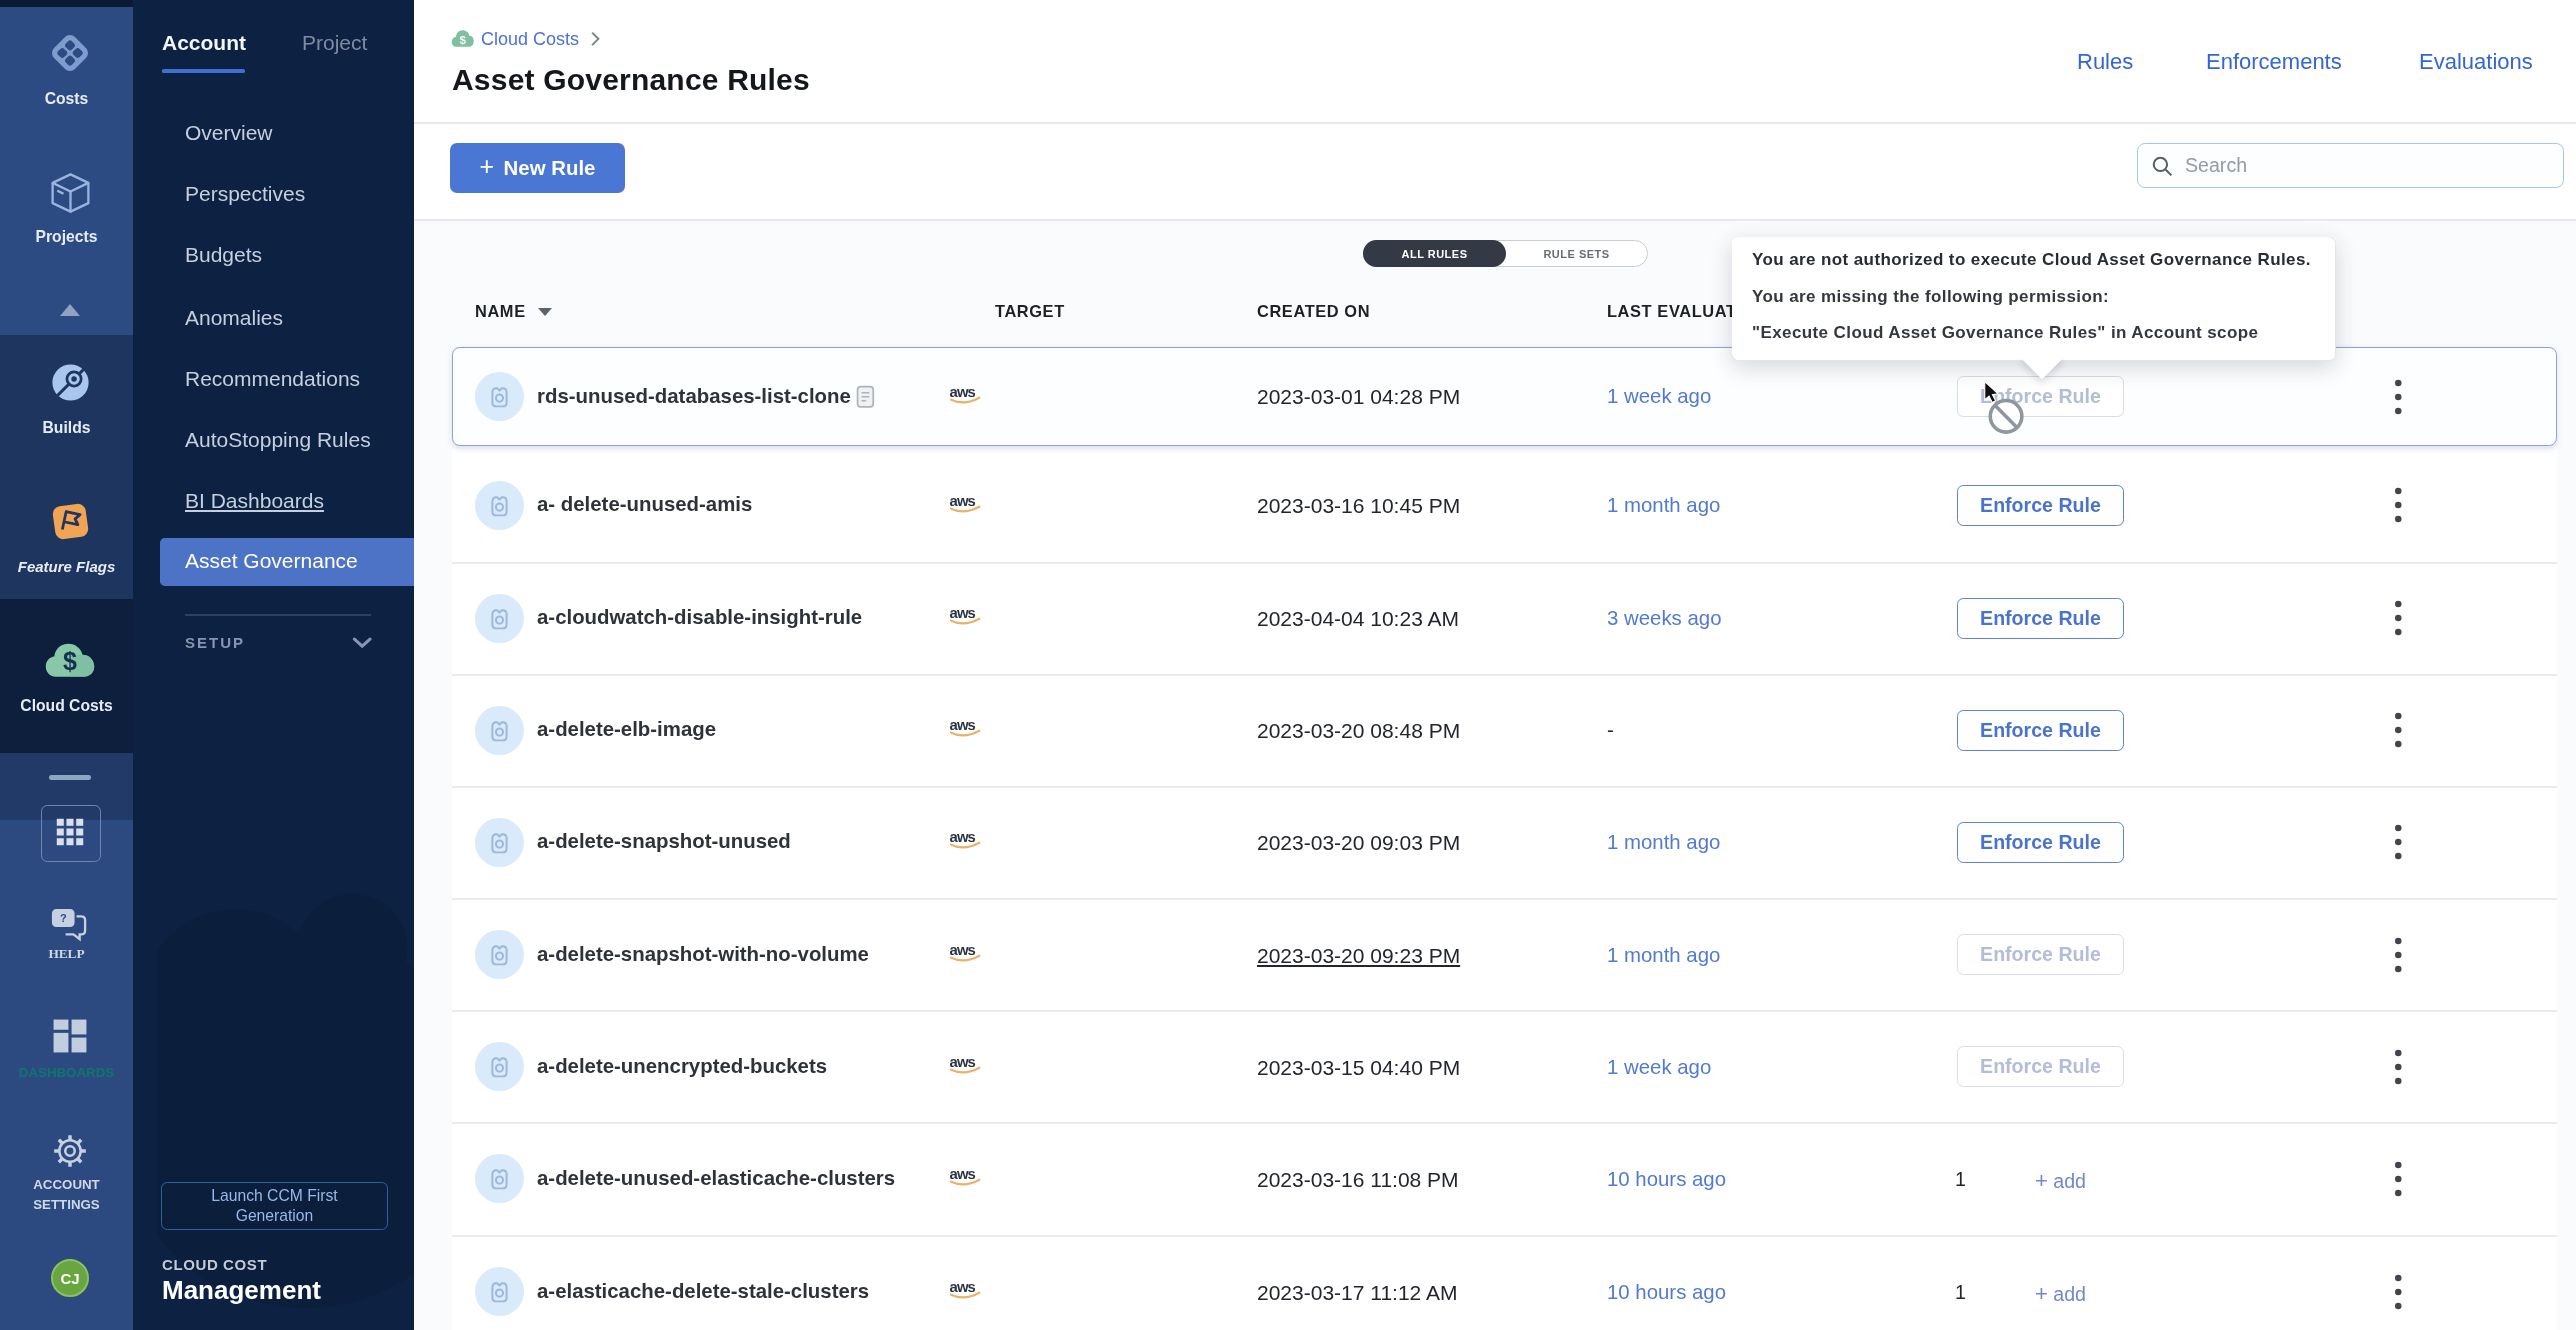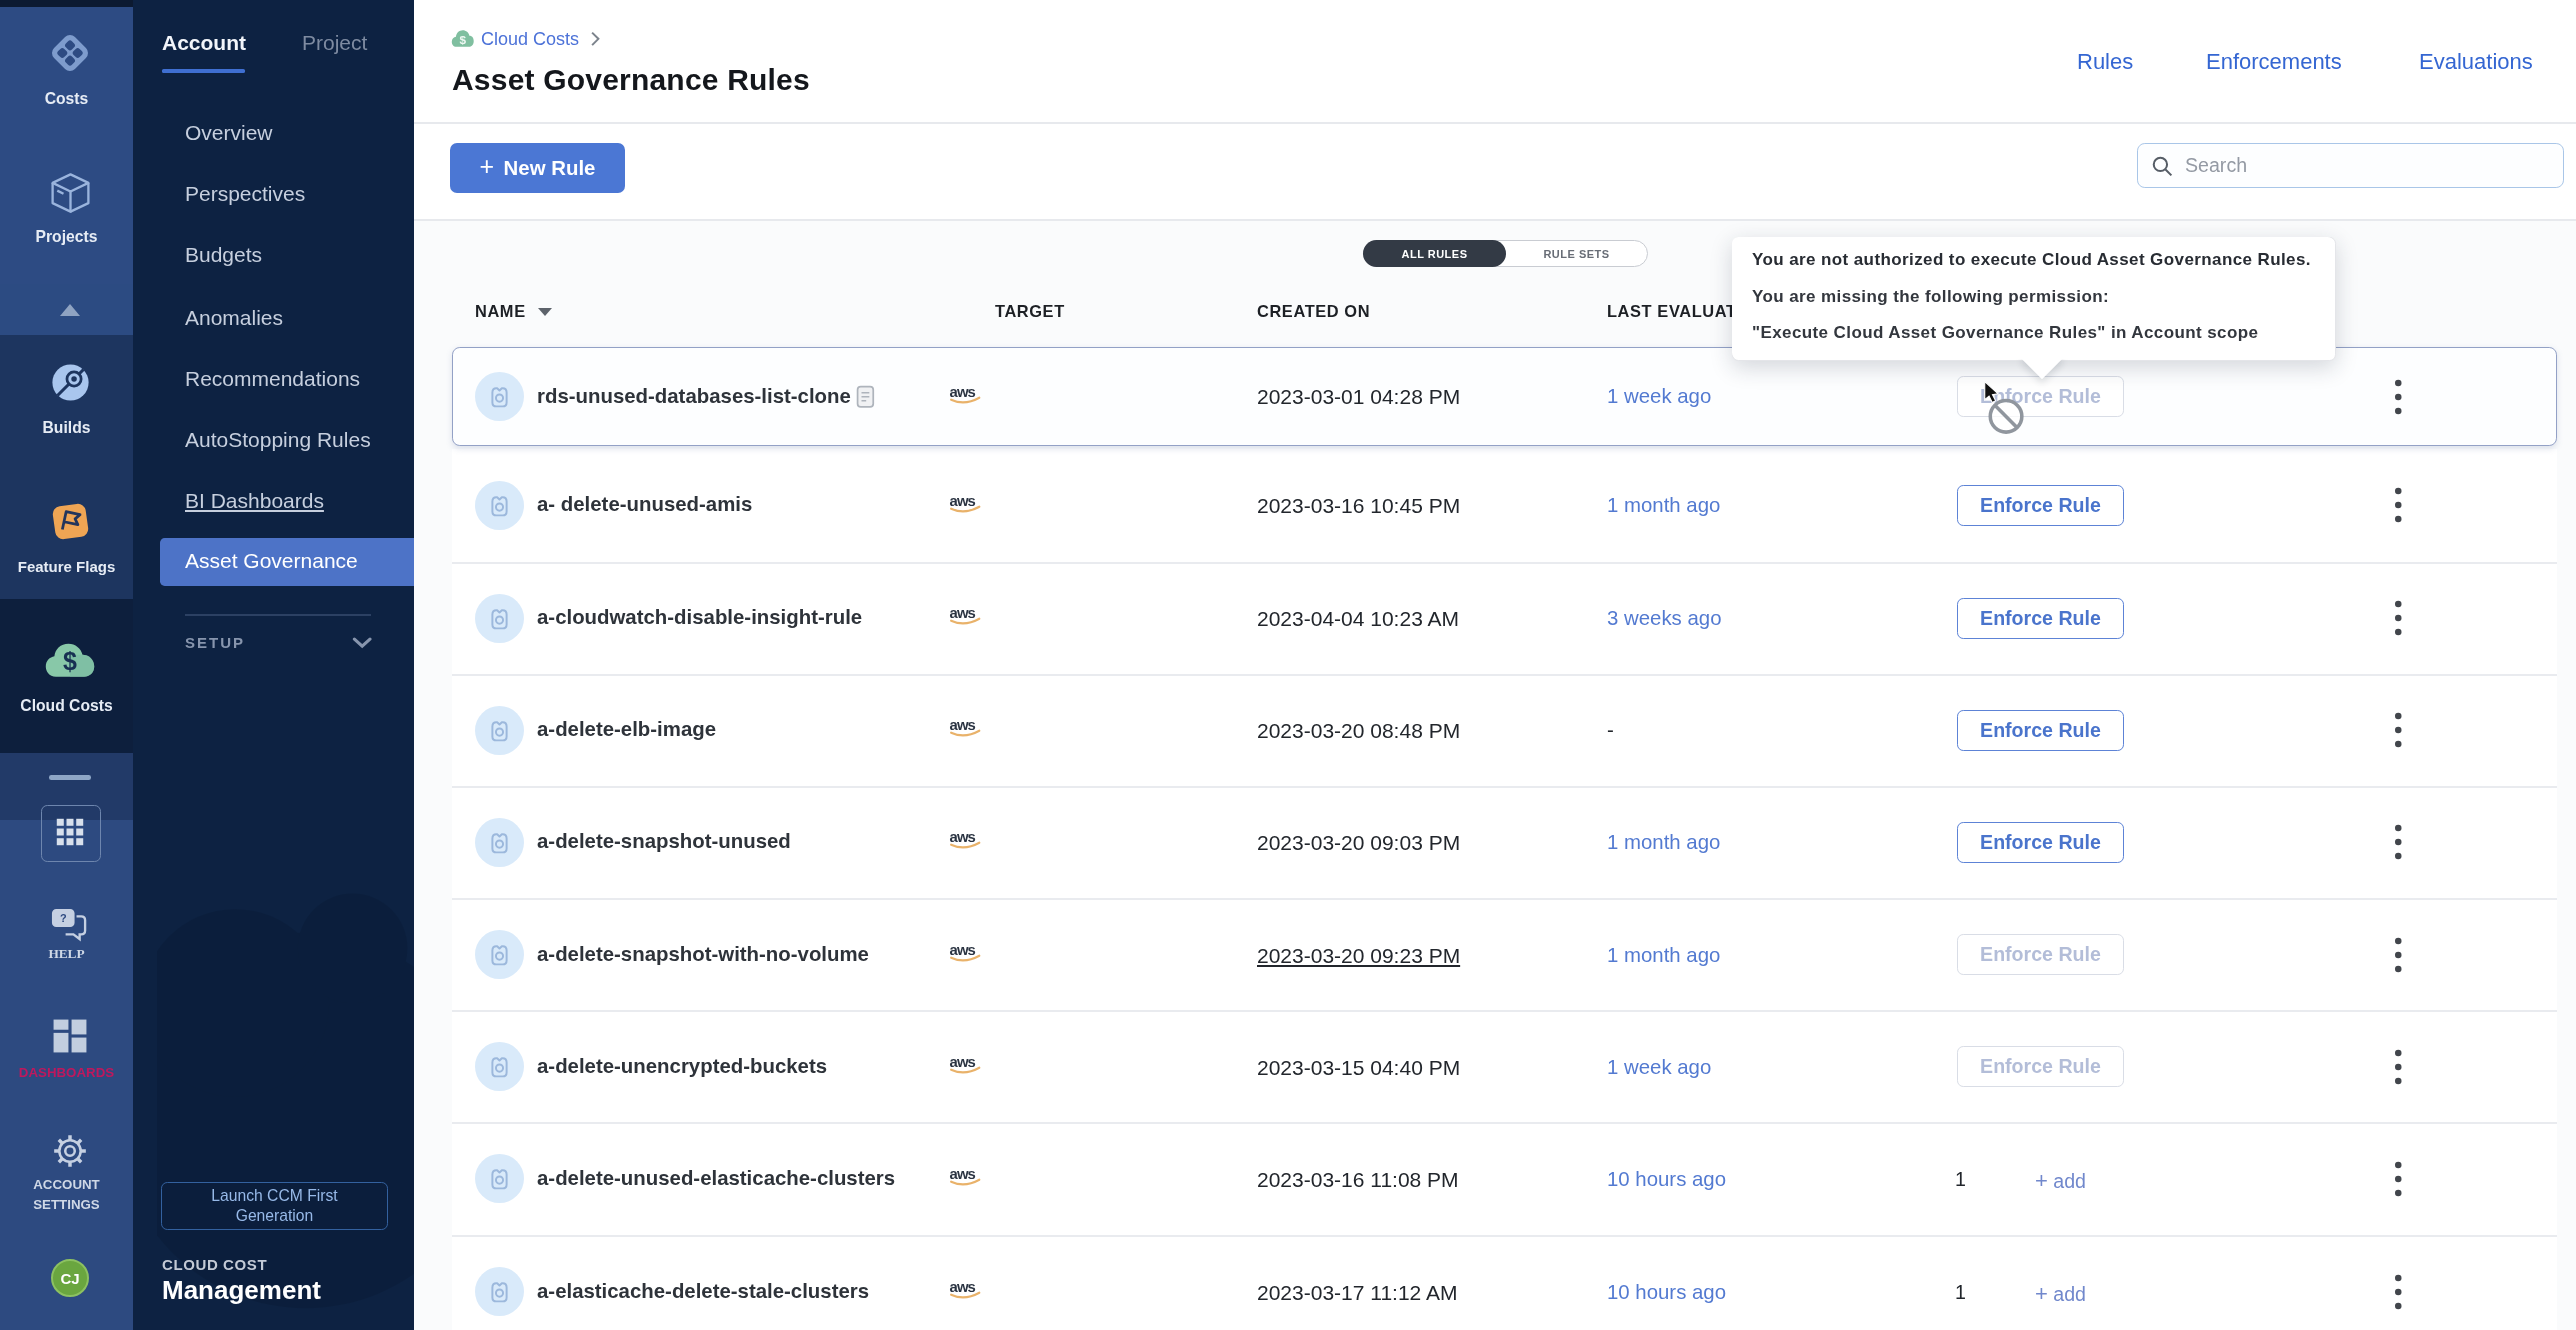--- a/index.html
+++ b/index.html
@@ -53,21 +53,21 @@
 <div class="raillbl" style="top:419px;font-size:15.7px;">Builds</div>
 
 <svg class="abs" style="left:50px;top:501px;" width="41" height="41" viewBox="0 0 52 52">
 <g transform="rotate(-8 26 26)">
 <rect x="5" y="5" width="42" height="42" rx="10" fill="#efa554"></rect>
 </g>
 <g transform="rotate(12 26 26)" fill="none" stroke="#23355c" stroke-width="3.5" stroke-linejoin="round">
 <path d="M18 38 L18 15 L36 15 L31 21.5 L36 28 L18 28"></path>
 </g>
 </svg>
-<div class="raillbl" style="top:558px;font-size:15px;">Feature Flags</div>
+<div class="raillbl" style="top:558px;font-size:15px;font-style:italic;">Feature Flags</div>
 
 <svg class="abs" style="left:45px;top:642px;" width="50" height="38" viewBox="0 0 64 48">
 <path d="M14 44 C5 44 1 37 1 31 C1 24 6 19 12 18 C13 9 20 2 30 2 C39 2 46 8 48 16 C56 16 63 22 63 31 C63 39 57 44 50 44 Z" fill="#88c8a8"></path>
 <path d="M48 16 C56 16 63 22 63 31 C63 39 57 44 50 44 L32 44 L32 16 Z" fill="#79b9a2" opacity="0.6"></path>
 <text x="32" y="36" text-anchor="middle" font-size="32" font-weight="bold" fill="#173052" font-family="Liberation Sans">$</text>
 </svg>
 <div class="raillbl" style="top:697px;font-size:15.7px;">Cloud Costs</div>
 
 <div class="abs" style="left:49px;top:775px;width:42px;height:4.7px;border-radius:2.3px;background:#8ea6c6;"></div>
 
@@ -96,21 +96,21 @@
 <div class="raillbl" style="top:946px;font-size:13.3px;color:#cfd8e6;font-family:Liberation Serif, serif;">HELP</div>
 
 <svg class="abs" style="left:52px;top:1018px;" width="36" height="36" viewBox="0 0 46 46">
 <g fill="#c2cedf">
 <rect x="2" y="2" width="19" height="13"></rect>
 <rect x="25" y="2" width="19" height="19"></rect>
 <rect x="2" y="19" width="19" height="25"></rect>
 <rect x="25" y="25" width="19" height="19"></rect>
 </g>
 </svg>
-<div class="raillbl" style="top:1065px;font-size:13.3px;color:#be185d;">DASHBOARDS</div>
+<div class="raillbl" style="top:1065px;font-size:13.3px;color:#0f766e;">DASHBOARDS</div>
 
 <svg class="abs" style="left:51px;top:1132px;" width="38" height="38" viewBox="0 0 48 48">
 <g fill="none" stroke="#c5d0e2" stroke-width="3.2">
 <circle cx="24" cy="24" r="6"></circle>
 <circle cx="24" cy="24" r="13.5"></circle>
 <path d="M24 4 L24 11 M24 37 L24 44 M4 24 L11 24 M37 24 L44 24 M9.9 9.9 L14.8 14.8 M33.2 33.2 L38.1 38.1 M38.1 9.9 L33.2 14.8 M14.8 33.2 L9.9 38.1" stroke-width="4.4"></path>
 </g>
 </svg>
 <div class="raillbl" style="top:1175px;font-size:13.3px;color:#cfd8e6;line-height:20.4px;">ACCOUNT<br>SETTINGS</div>
 

